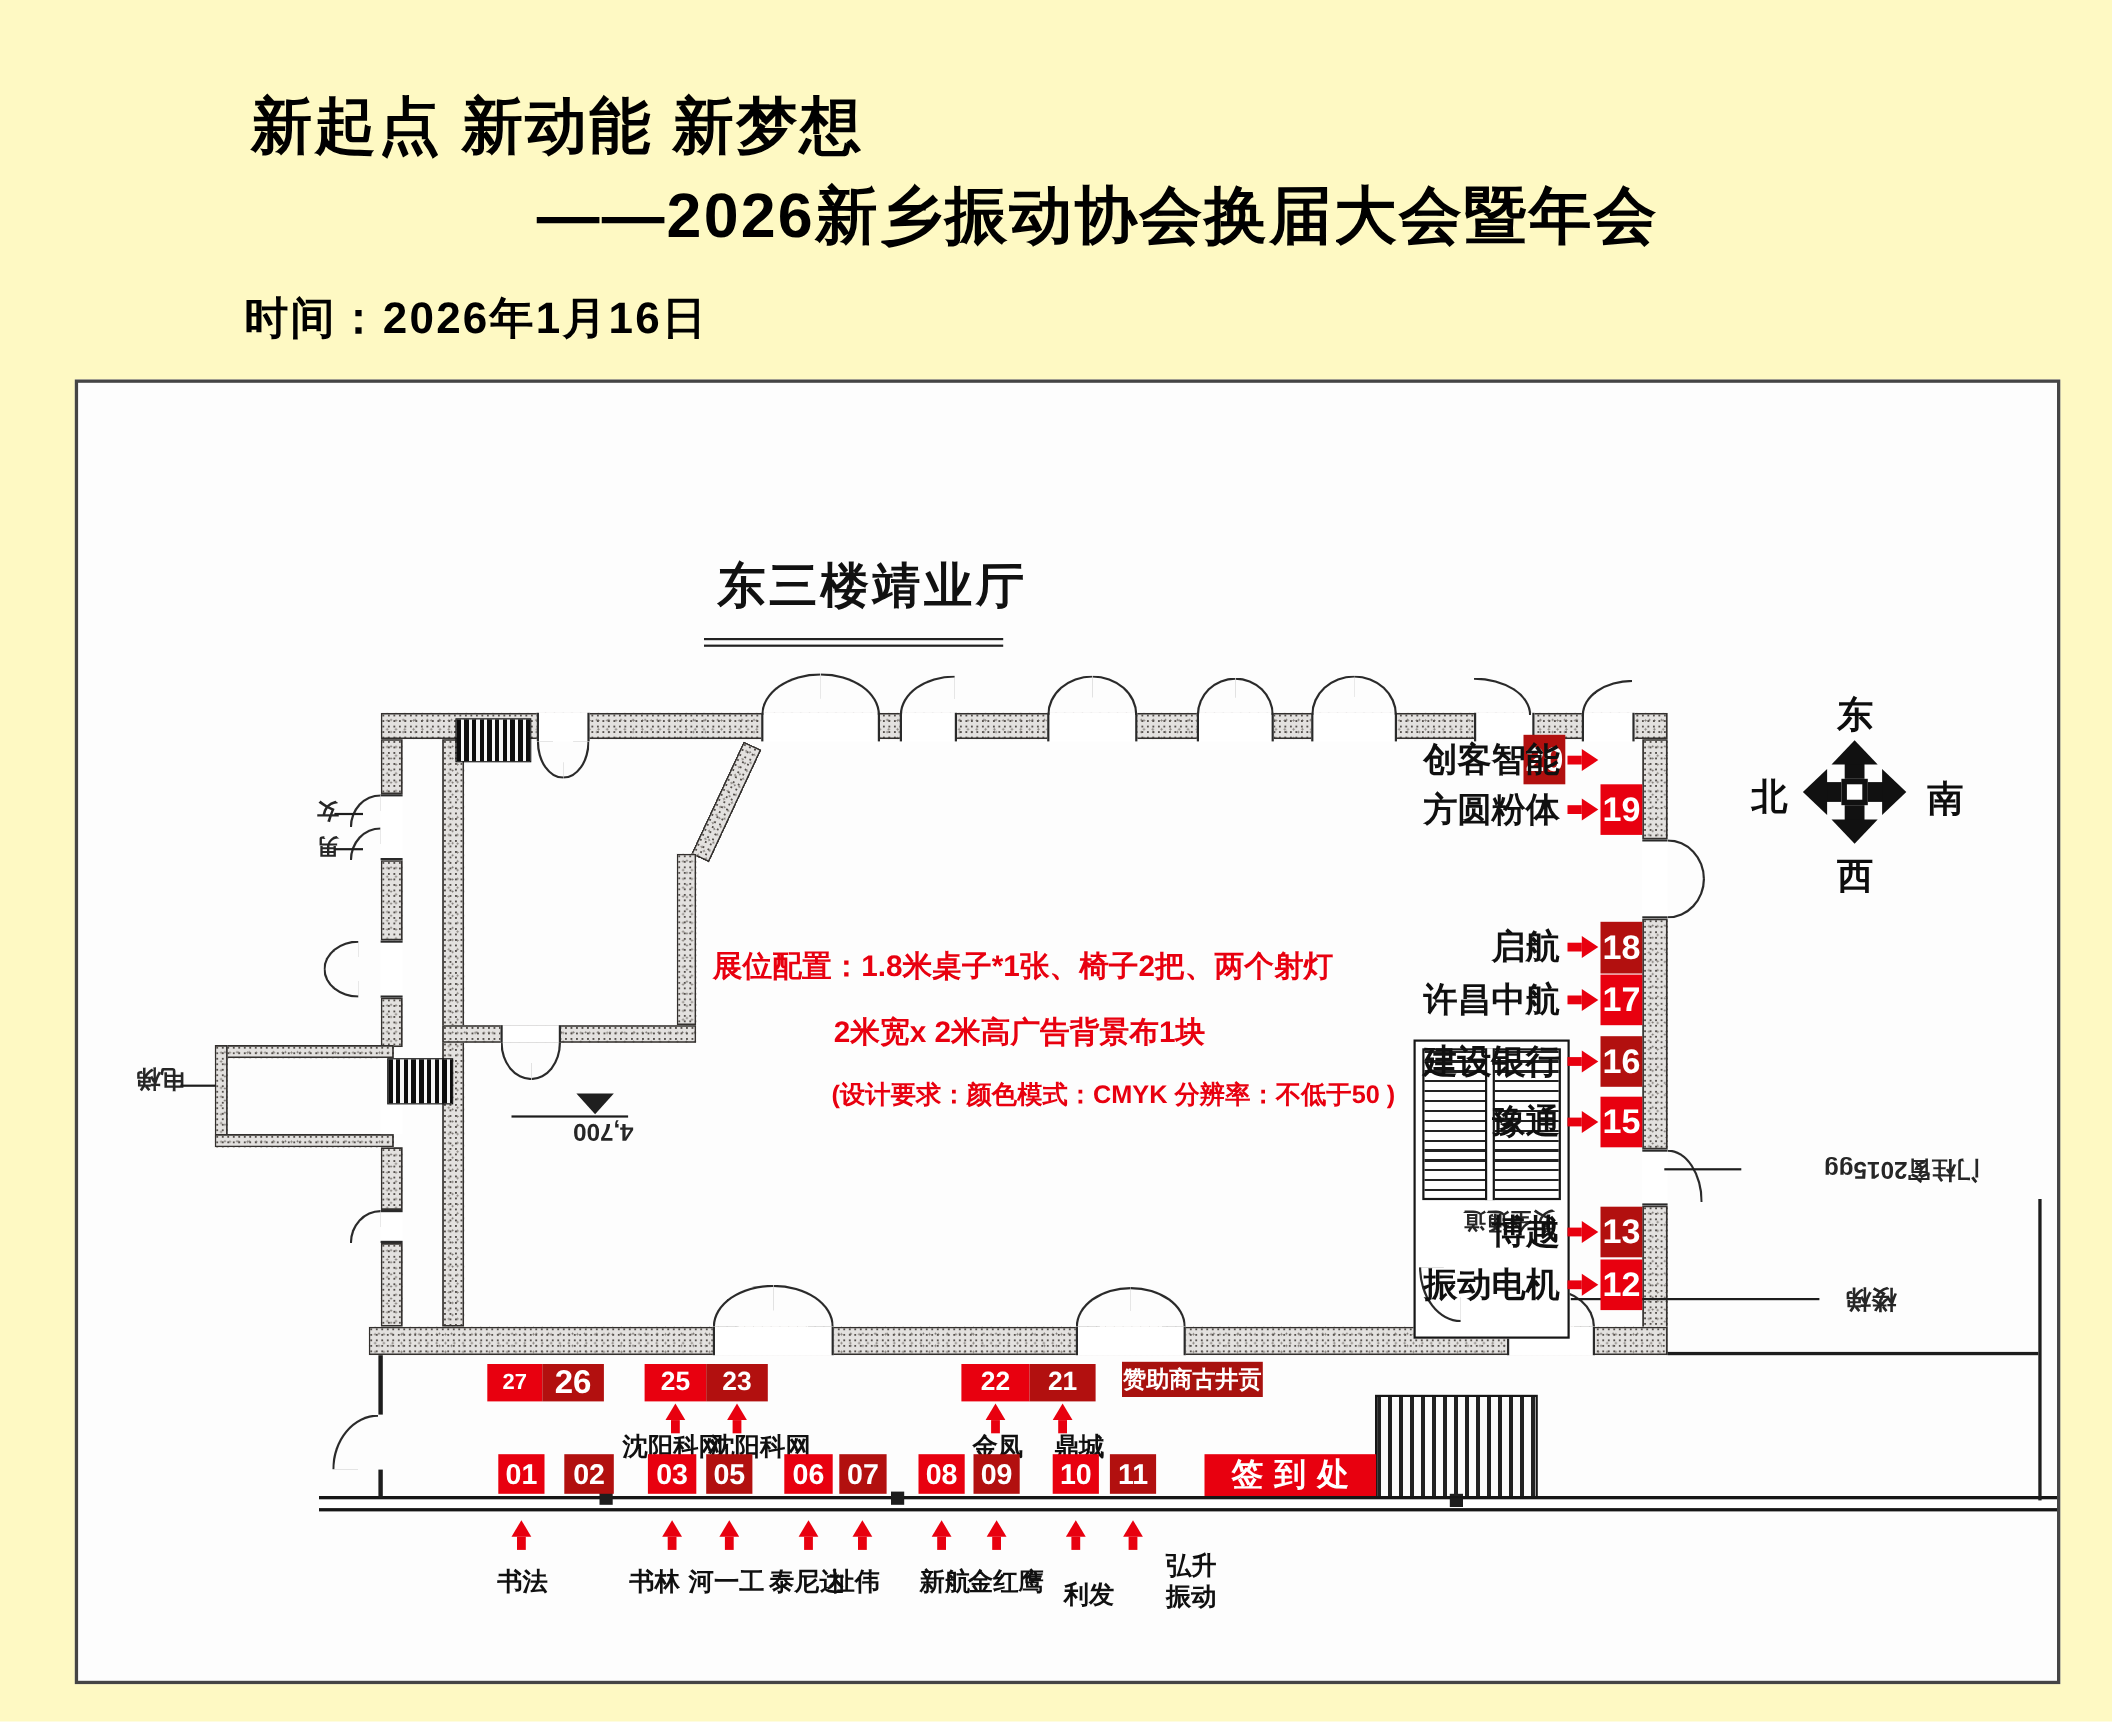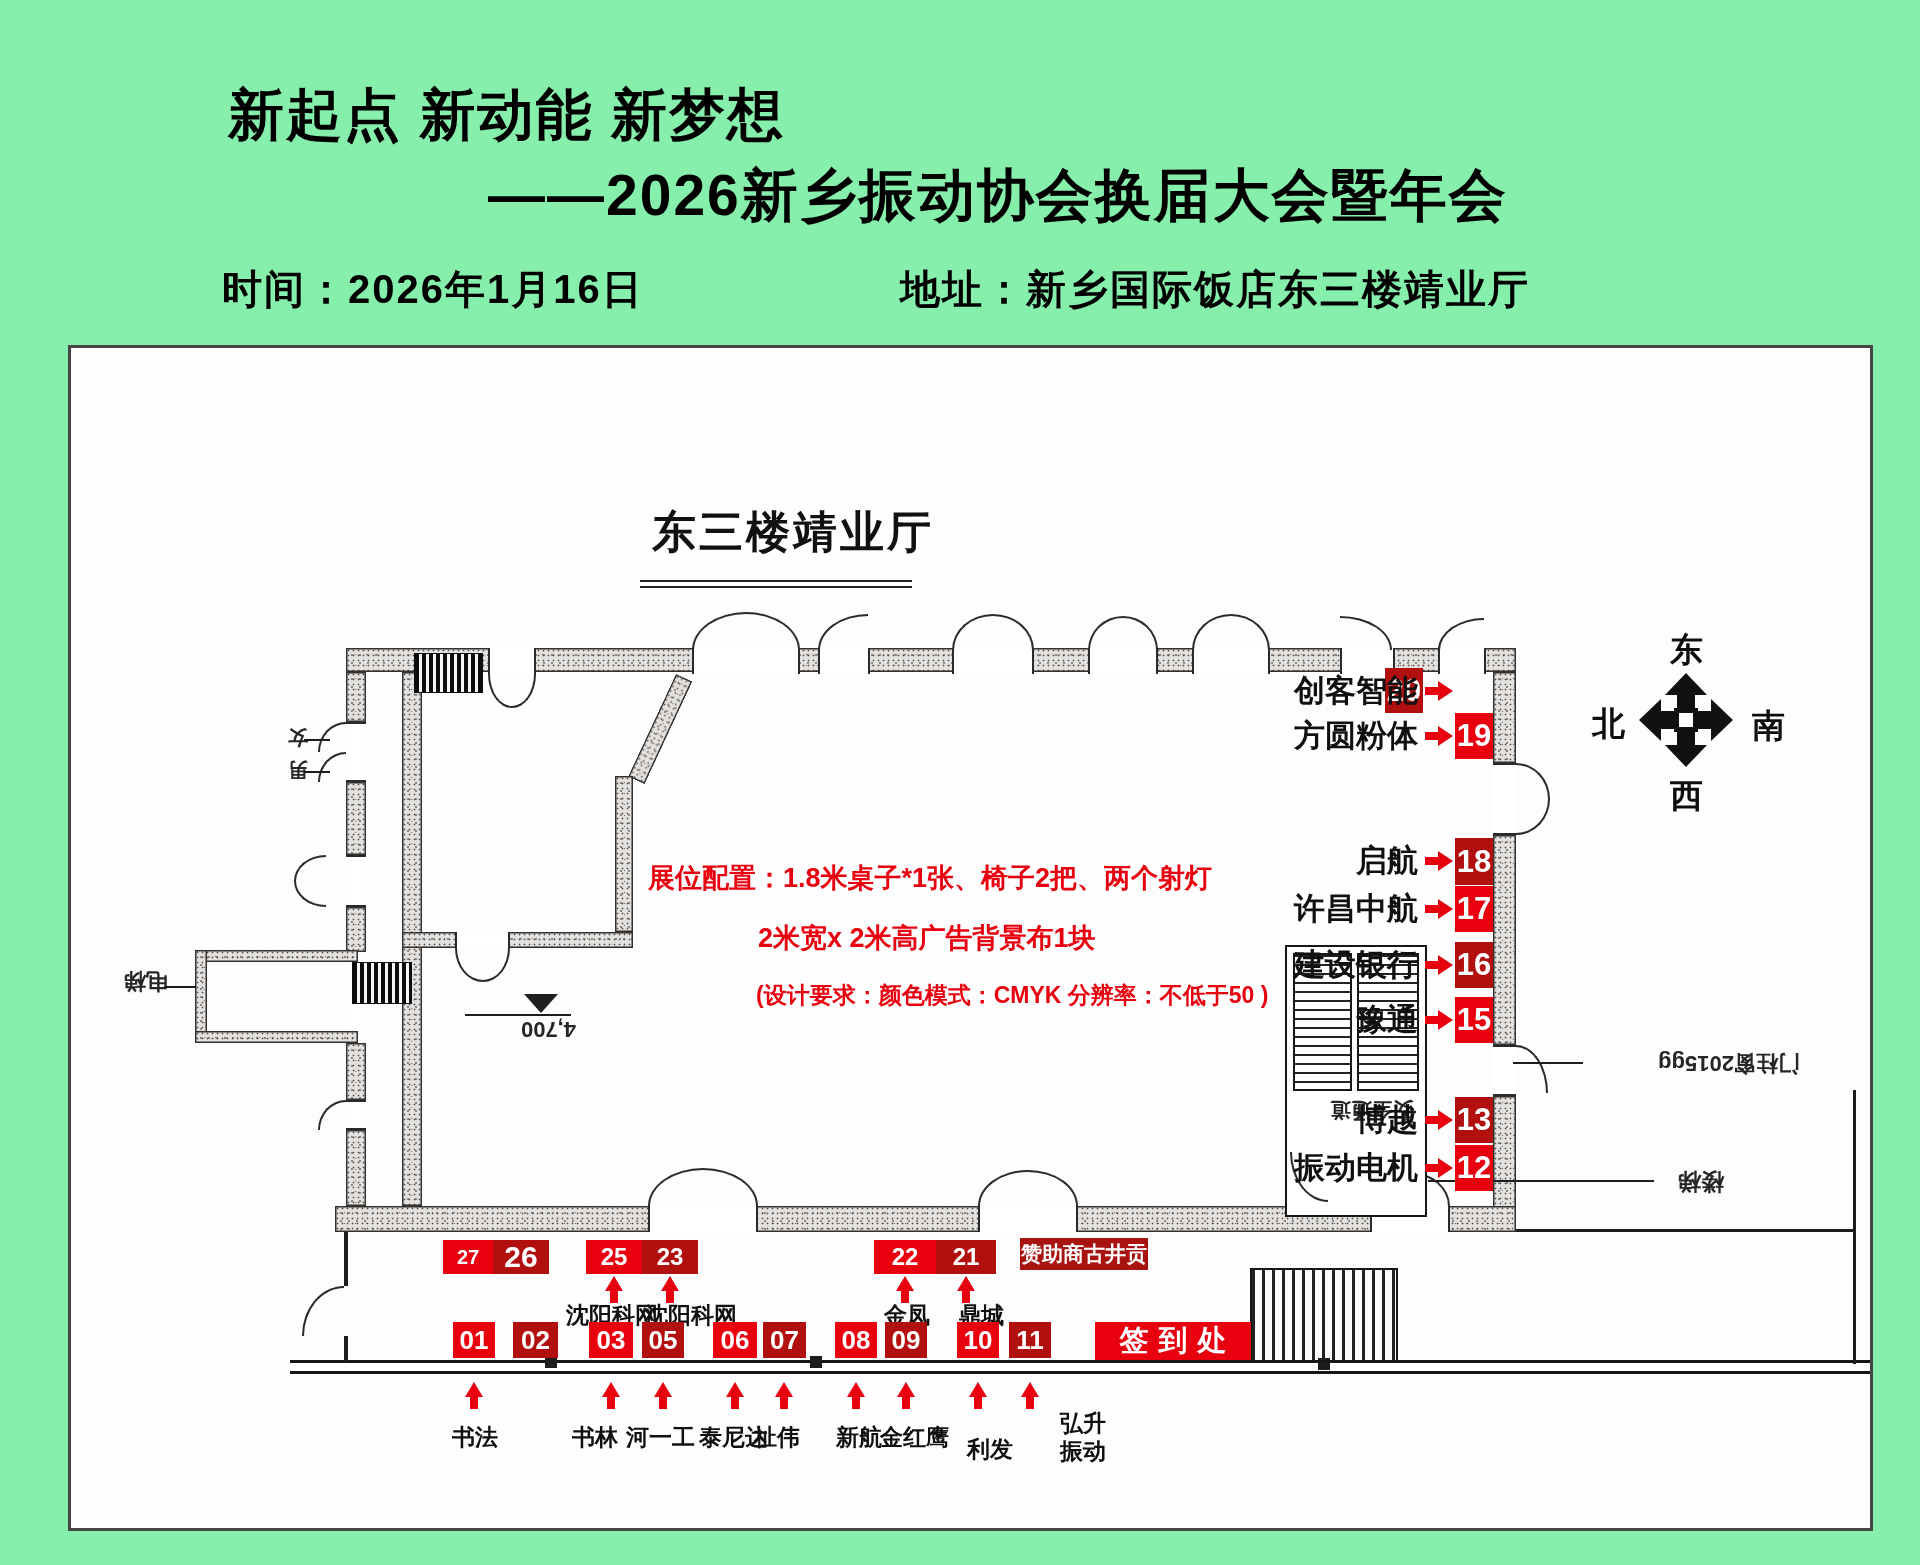--- a/index.html
+++ b/index.html
@@ -2,21 +2,21 @@
 <html><head>
 <meta charset="utf-8">
 <style>
   :root{
     --red:#e8000f;
     --red-dark:#b2100f;
     --ink:#141414;
   }
   *{margin:0;padding:0;box-sizing:border-box}
   body{background:#fff;font-family:"Liberation Sans","DejaVu Sans",sans-serif;}
-  .page{position:relative;width:1920px;height:1565px;background:#86efac;overflow:hidden}
+  .page{position:relative;width:1920px;height:1565px;background:#fef9c3;overflow:hidden}
   .abs{position:absolute}
   .hdr{position:absolute;color:#000;font-weight:900;white-space:nowrap;letter-spacing:2px}
   .frame{position:absolute;left:68px;top:345px;width:1805px;height:1186px;border:3px solid #454545;background:#fdfdfd}
   .hall-title{position:absolute;font-weight:700;color:#111;white-space:nowrap;letter-spacing:3px}
   .hall-underline{position:absolute;border-top:2px solid #222;border-bottom:2px solid #222;height:8px}
   
   .wall{position:absolute;background-color:#e3e1df;
     background-image:radial-gradient(#55504c .8px,transparent 1.1px),radial-gradient(#8a8580 .8px,transparent 1.1px),radial-gradient(#6f6a66 .7px,transparent 1px);
     background-size:5px 5px,8px 8px,11px 11px;background-position:0 0,2px 3px,4px 1px;
     box-shadow:inset 0 0 0 1.5px #33302e}
@@ -61,21 +61,20 @@
   .tri-dn{position:absolute;width:0;height:0;border-left:17px solid transparent;border-right:17px solid transparent;border-top:19px solid #1f1f1f}
 </style>
 </head>
 <body>
 
 <div class="page">
 
   <div class="hdr" style="left:228px;top:78px;font-size:56px">新起点 新动能 新梦想</div>
   <div class="hdr" style="left:488px;top:158px;font-size:57px">——2026新乡振动协会换届大会暨年会</div>
   <div class="hdr" style="left:222px;top:262px;font-size:40px">时间：2026年1月16日</div>
-  <div class="hdr" style="left:900px;top:262px;font-size:40px">地址：新乡国际饭店东三楼靖业厅</div>
 
   <div class="frame"></div>
 
   <div class="hall-title" style="left:652px;top:503px;font-size:44px">东三楼靖业厅</div>
   <div class="hall-underline" style="left:640px;top:580px;width:272px"></div>
 
   <div class="wall" style="left:346px;top:648px;width:1170px;height:24px"></div>
   <div class="wall" style="left:1493px;top:672px;width:23px;height:91px"></div>
   <div class="wall" style="left:1493px;top:835px;width:23px;height:210px"></div>
   <div class="wall" style="left:1493px;top:1096px;width:23px;height:136px"></div>

